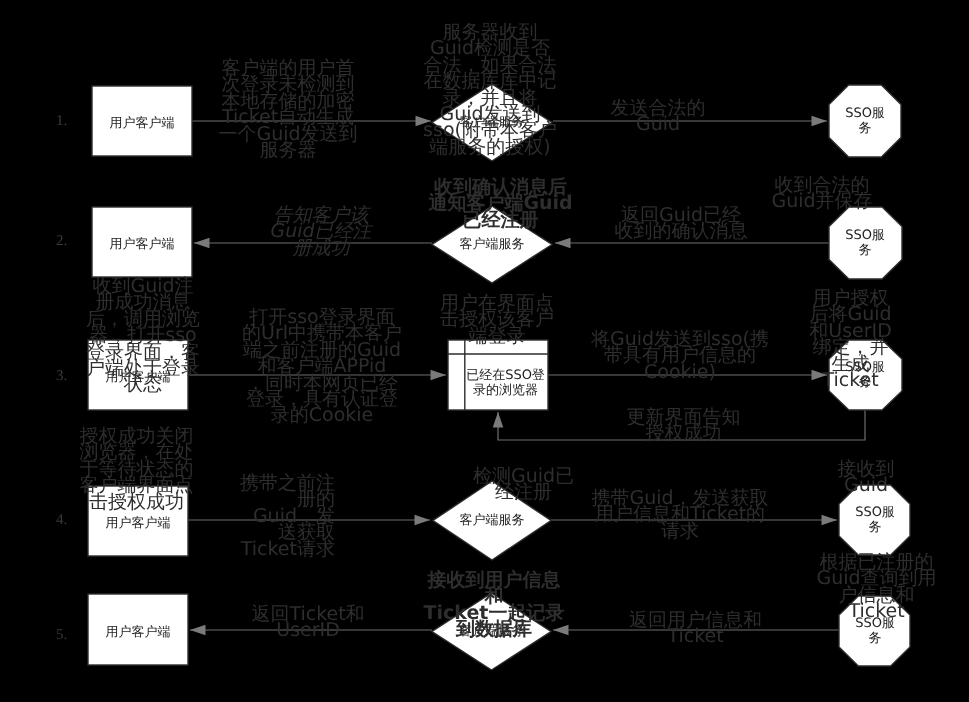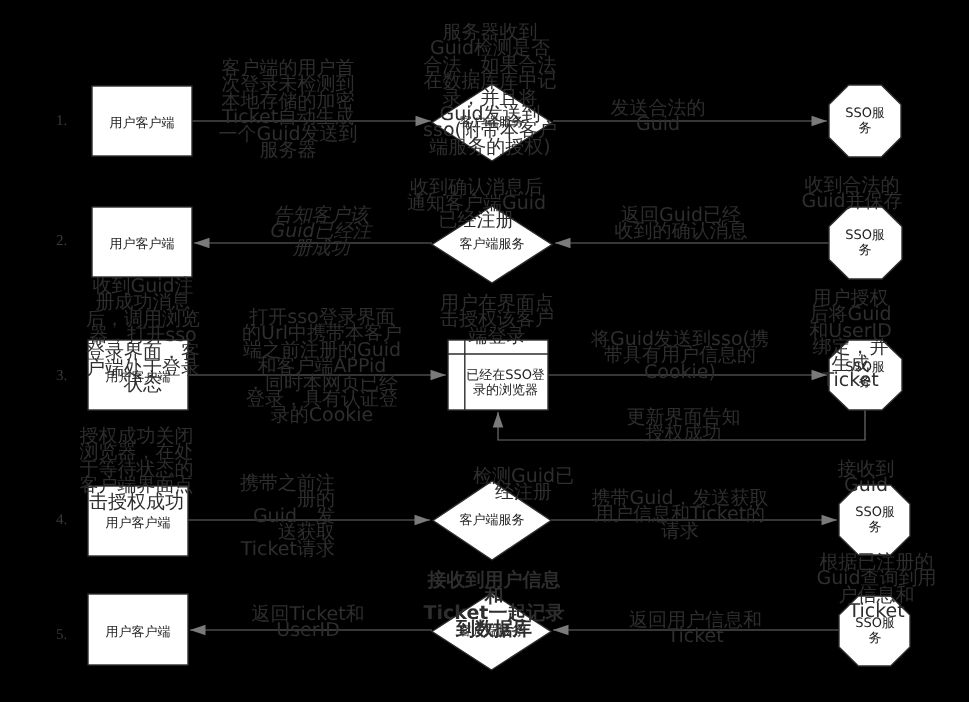--- a/index.html
+++ b/index.html
@@ -136,23 +136,23 @@
       <div class="nl" style="left: 432px; top: 593px; width: 119px; height: 77px; padding-top: 0px;">客户端服务</div>
       <div class="nl" style="left: 850px; top: 606px; width: 50px; height: 50px; padding-top: 0px;">SSO服务</div>
       <div class="sn" style="left: 56px; top: 114px;">1.</div>
       <div class="sn" style="left: 56px; top: 234px;">2.</div>
       <div class="sn" style="left: 56px; top: 369px;">3.</div>
       <div class="sn" style="left: 56px; top: 513px;">4.</div>
       <div class="sn" style="left: 56px; top: 628px;">5.</div>
       <div class="el" style="left: 214px; top: 60px; width: 148px;">客户端的用户首次登录未检测到本地存储的加密Ticket自动生成一个Guid发送到服务器</div>
       <div class="el" style="left: 422px; top: 24px; width: 136px;">服务器收到Guid检测是否合法，如果合法在数据库库中记录，并且将Guid发送到sso(附带本客户端服务的授权)</div>
       <div class="el" style="left: 609px; top: 100px; width: 98px;">发送合法的Guid</div>
-      <div class="el" style="left: 783px; top: 177px; width: 138px;">收到合法的Guid并保存</div>
+      <div class="el" style="left: 753px; top: 177px; width: 138px;">收到合法的Guid并保存</div>
       <div class="el" style="left: 613px; top: 207px; width: 136px;">返回Guid已经收到的确认消息</div>
-      <div class="el" style="left: 404px; top: 179px; width: 145px;">收到确认消息后通知客户端Guid已经注册</div>
+      <div class="el" style="left: 428px; top: 179px; width: 145px; font-weight: bold;">收到确认消息后通知客户端Guid已经注册</div>
       <div class="el" style="left: 266px; top: 207px; width: 110px; font-style: italic;">告知客户该Guid已经注册成功</div>
       <div class="el" style="left: 86px; top: 278px; width: 114px;">收到Guid注册成功消息后，调用浏览器，打开sso登录界面，客户端处于登录状态</div>
       <div class="el" style="left: 241px; top: 297px; width: 162px; margin-top: 12px;">打开sso登录界面的Url中携带本客户端之前注册的Guid和客户端APPid
 ，同时本网页已经登录，具有认证登录的Cookie</div>
       <div class="el" style="left: 431px; top: 295px; width: 132px;">用户在界面点击授权该客户端登录</div>
       <div class="el" style="left: 586px; top: 331px; width: 188px;">将Guid发送到sso(携带具有用户信息的Cookie)</div>
       <div class="el" style="left: 806px; top: 290px; width: 89px;">用户授权后将Guid和UserID绑定，并生成Ticket</div>
       <div class="el" style="left: 624px; top: 409px; width: 119px;">更新界面告知授权成功</div>
       <div class="el" style="left: 77px; top: 428px; width: 119px;">授权成功关闭浏览器，在处于等待状态的客户端界面点击授权成功</div>
       <div class="el" style="left: 238px; top: 475px; width: 97px; text-align: right;">携带之前注册的Guid，发送获取Ticket请求</div>

